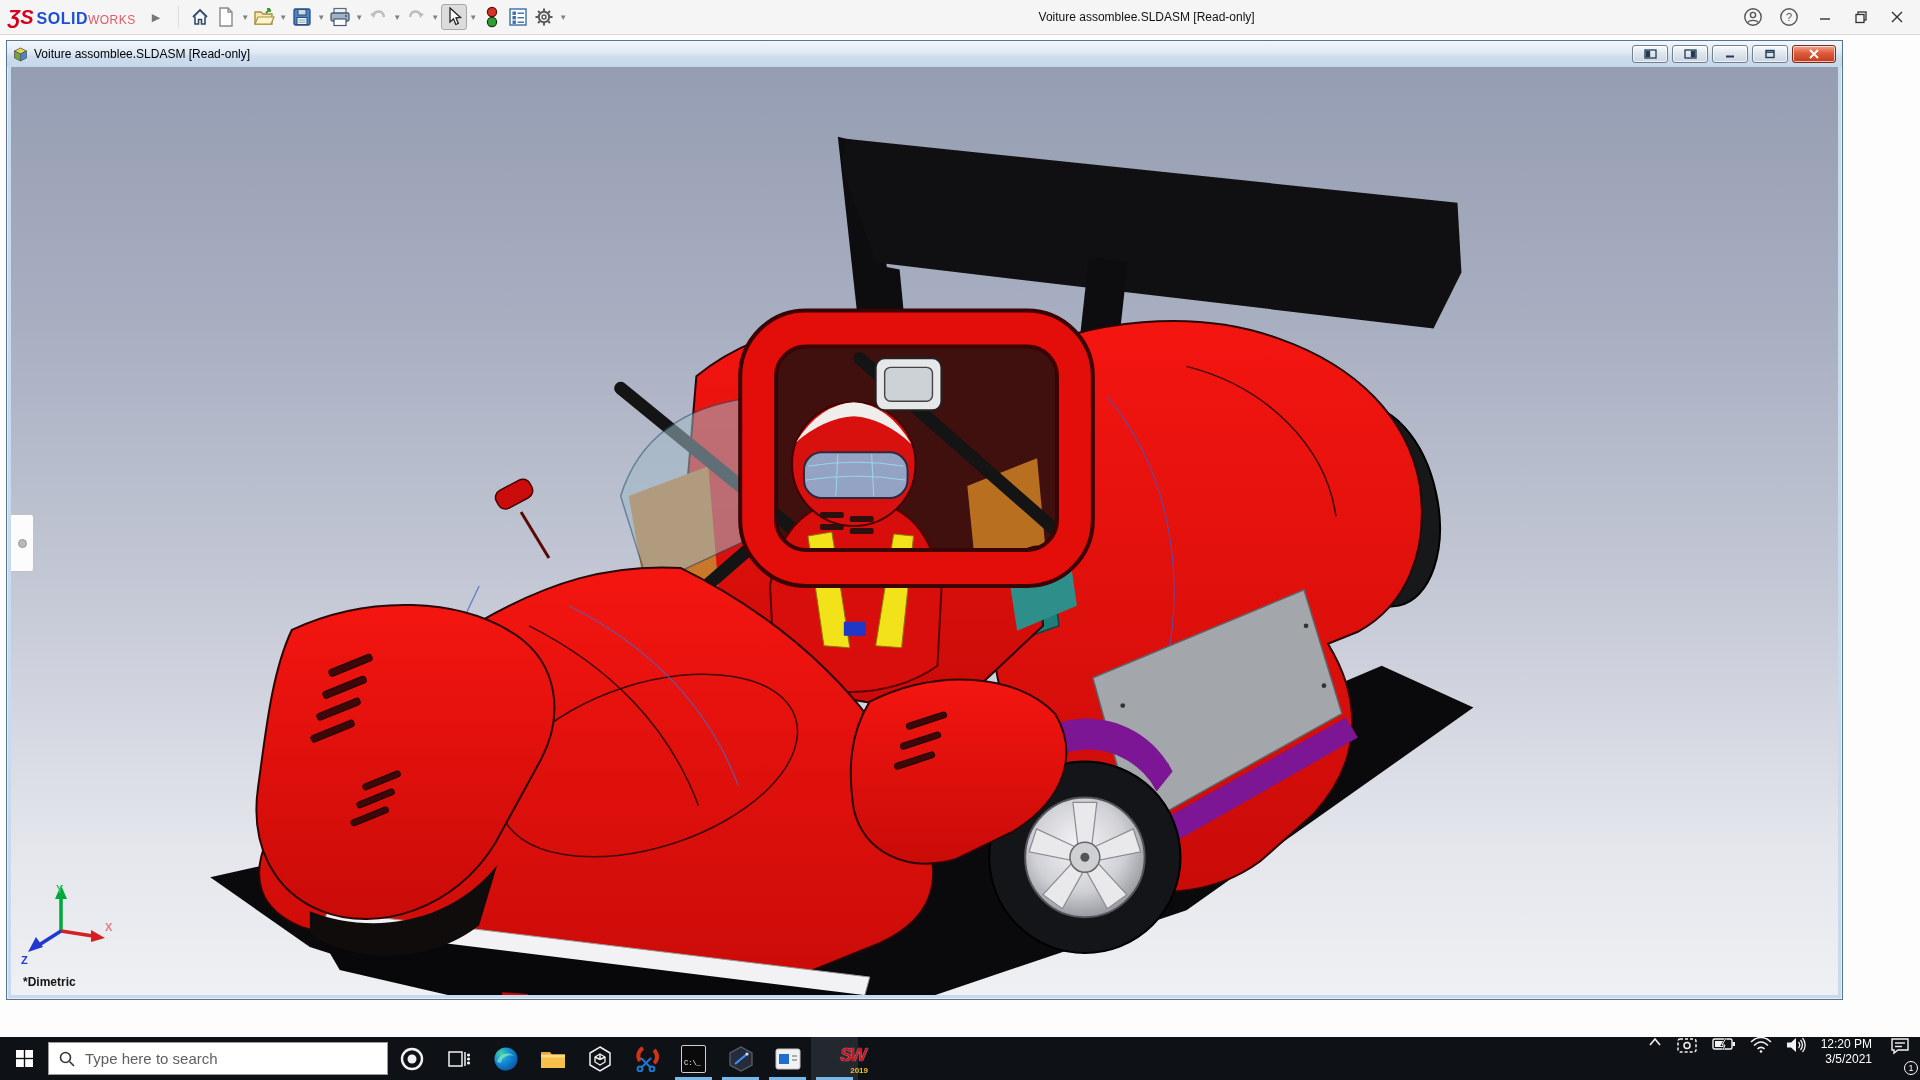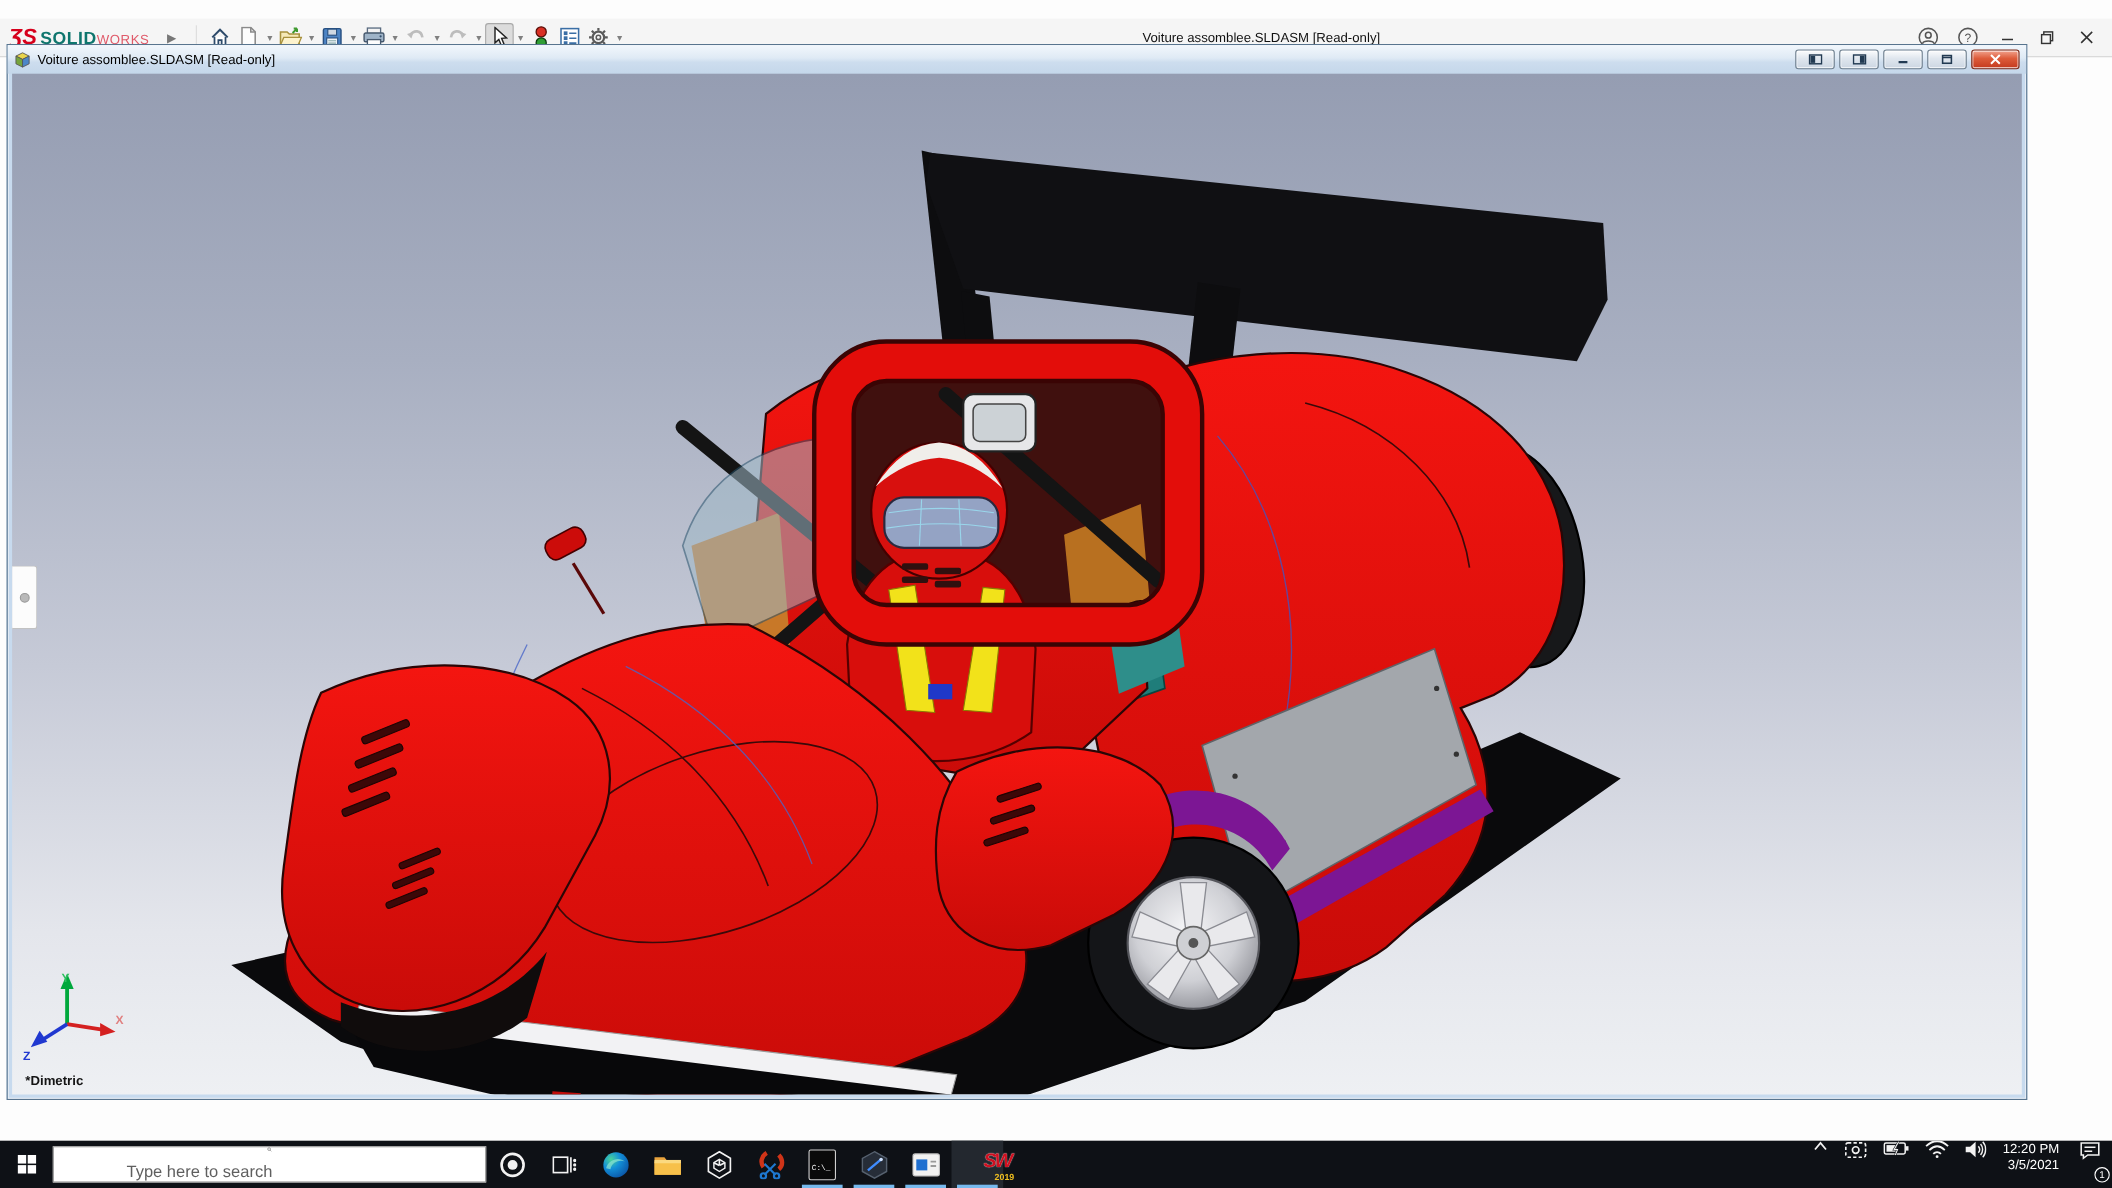--- a/index.html
+++ b/index.html
@@ -2,26 +2,26 @@
 <html><head>
 <meta charset="utf-8">
 <style>
   :root{ --accent:#76b9ed; }
   *{ box-sizing:border-box; margin:0; padding:0; }
   html,body{ width:1920px; height:1080px; overflow:hidden; background:#fff;
     font-family:"Liberation Sans", sans-serif; }
   .screen{ position:relative; width:1920px; height:1080px; background:#fdfdfd; }
 
   
-  .titlebar{ position:absolute; top:17px; left:0; width:1920px; height:35px;
+  .titlebar{ position:absolute; top:0; left:0; width:1920px; height:35px;
     background:#f5f5f5; border-bottom:1px solid #d8d8d8;
     display:flex; align-items:center; padding:0 8px; }
   .brand{ display:flex; align-items:baseline; margin-right:14px; cursor:default; }
   .brand .glyph{ color:#d6001c; font-size:20px; font-weight:700; font-style:italic; margin-right:3px; }
-  .brand .bold{ color:#0f766e; font-size:16px; font-weight:800; letter-spacing:.5px; }
+  .brand .bold{ color:#1d4ed8; font-size:16px; font-weight:800; letter-spacing:.5px; }
   .brand .light{ color:#e05a6a; font-size:12px; font-weight:400; letter-spacing:.5px; }
   .flyout-arrow{ color:#777; font-size:11px; margin:0 10px 0 2px; }
   .tb-sep{ width:1px; height:22px; background:#dcdcdc; margin:0 8px; }
   .tbgroup{ display:flex; align-items:center; }
   .tb-icon{ width:26px; height:26px; display:flex; align-items:center; justify-content:center; border-radius:3px; }
   .tb-icon.pressed{ background:#dcdcdc; border:1px solid #a8a8a8; }
   .caret{ color:#808080; font-size:8px; width:12px; text-align:center; }
   .tb-spacer{ flex:1; }
   .app-title{ font-size:12px; color:#111; white-space:nowrap; }
   .sys-icons{ display:flex; align-items:center; gap:6px; margin-left:14px; }
@@ -50,22 +50,22 @@
     display:flex; align-items:center; justify-content:center; }
   .panel-tab .dot{ width:9px; height:9px; border-radius:50%; background:#b9b9b9; border:1px solid #9a9a9a; }
 
   .view-label{ position:absolute; left:12px; bottom:6px; font-size:12px; font-weight:700; color:#141414; }
   .triad{ position:absolute; left:8px; bottom:28px; }
 
   
   .taskbar{ position:absolute; left:0; bottom:0; width:1920px; height:43px;
     background:#0e1116; display:flex; align-items:center; }
   .start-btn{ width:48px; height:43px; display:flex; align-items:center; justify-content:center; }
-  .searchbox{ width:394px; height:33px; background:#fff; border:1px solid #9a9a9a;
-    display:flex; align-items:center; padding:0 10px; gap:10px;flex-direction:column; }
+  .searchbox{ width:340px; height:33px; background:#fff; border:1px solid #9a9a9a;
+    display:flex; align-items:center; padding:0 10px; gap:10px; }
   .searchbox input{ border:none; outline:none; font-size:15px; color:#444; width:260px;
     font-family:"Liberation Sans", sans-serif; background:transparent; }
   .searchbox input::placeholder{ color:#5f5f5f; }
   .tb-app{ width:47px; height:43px; position:relative; display:flex; align-items:center; justify-content:center; }
   .tb-app.run::after{ content:""; position:absolute; left:5px; right:5px; bottom:0; height:3px; background:var(--accent); }
   .tb-app.active{ background:#23282f; }
   .sw-logo{ position:relative; width:30px; height:28px;margin-left:36px; }
   .sw-logo .sw{ font-size:18px; font-weight:900; font-style:italic; color:#cf1020; letter-spacing:-2px;
     text-shadow:0 0 1px #fff; }
   .sw-logo .yr{ position:absolute; right:-3px; bottom:-2px; font-size:8px; font-weight:700; color:#f0c020; }

